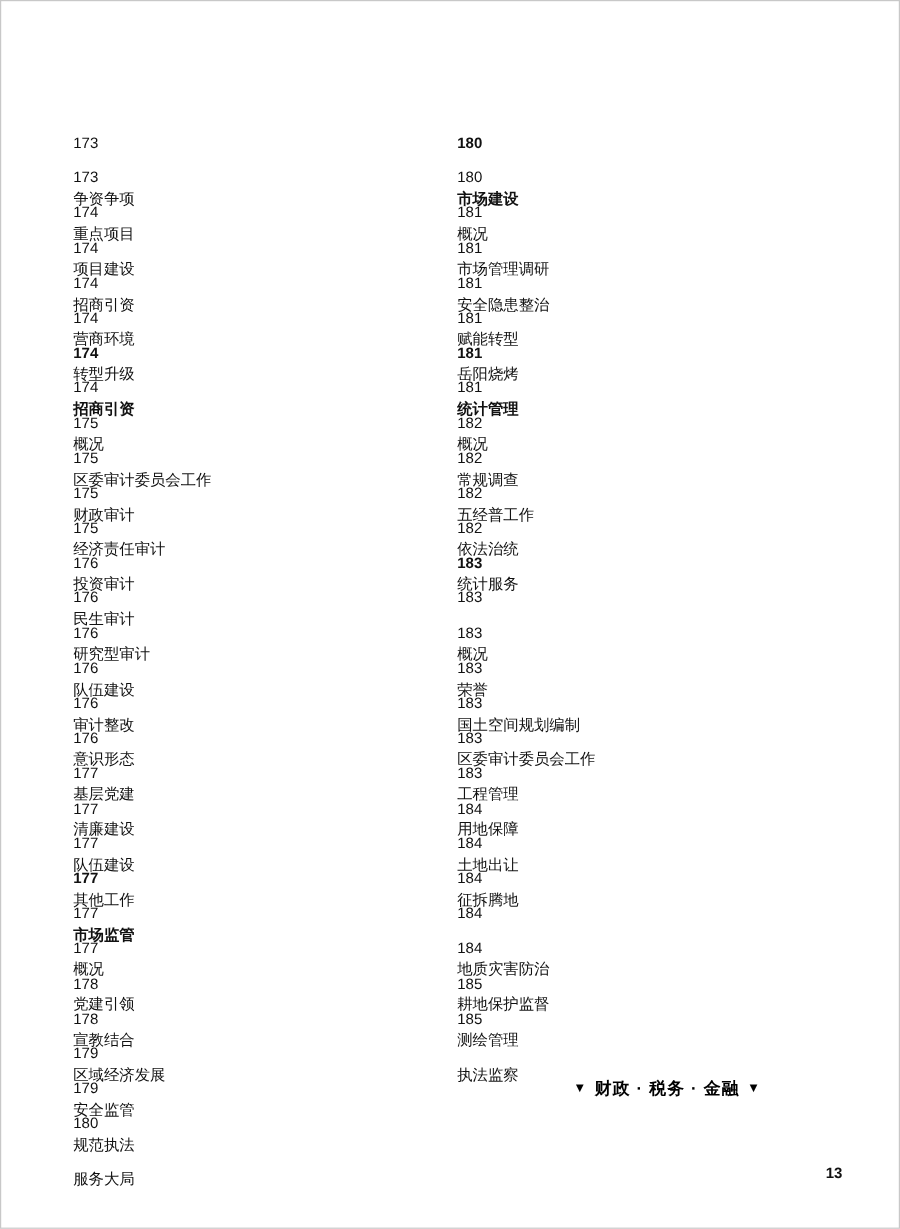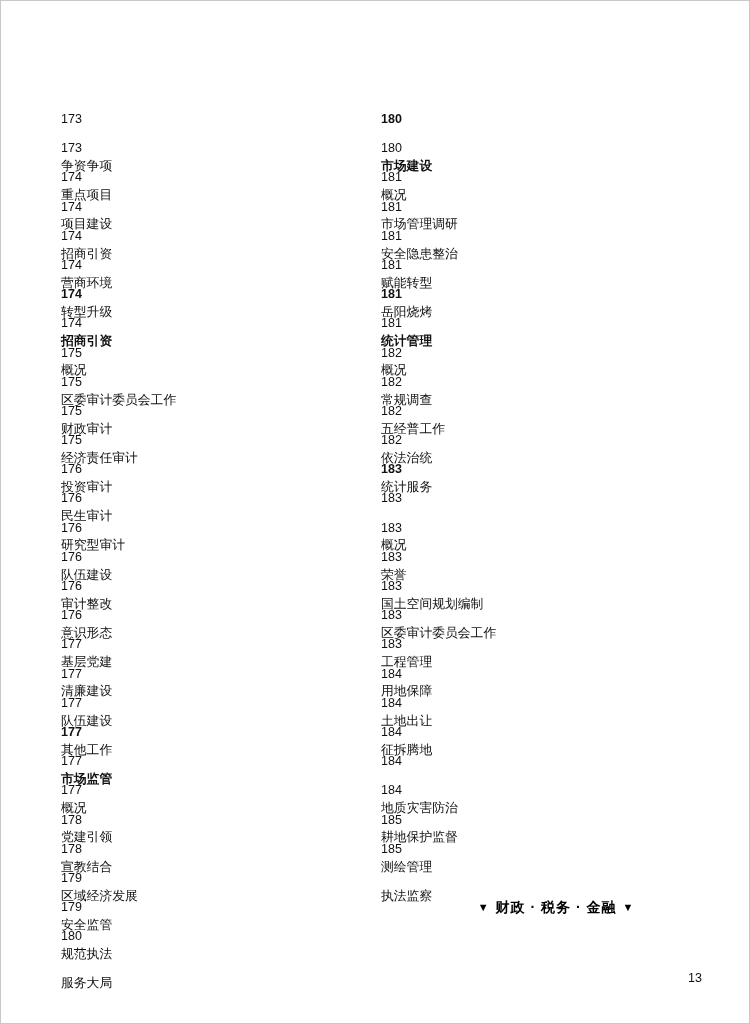--- a/index.html
+++ b/index.html
@@ -80,20 +80,21 @@
   }
   .spacer {
     height: 29.2px;
   }
   .folio {
     position: absolute;
     right: 47px;
     bottom: 38px;
     font-size: 12.5px;
     color: #111;
+    font-weight: bold;
   }
 </style>
 </head>
 <body>
 
 <div class="page">
 
   <div class="toc-body">
 
     <div class="toc-column">

